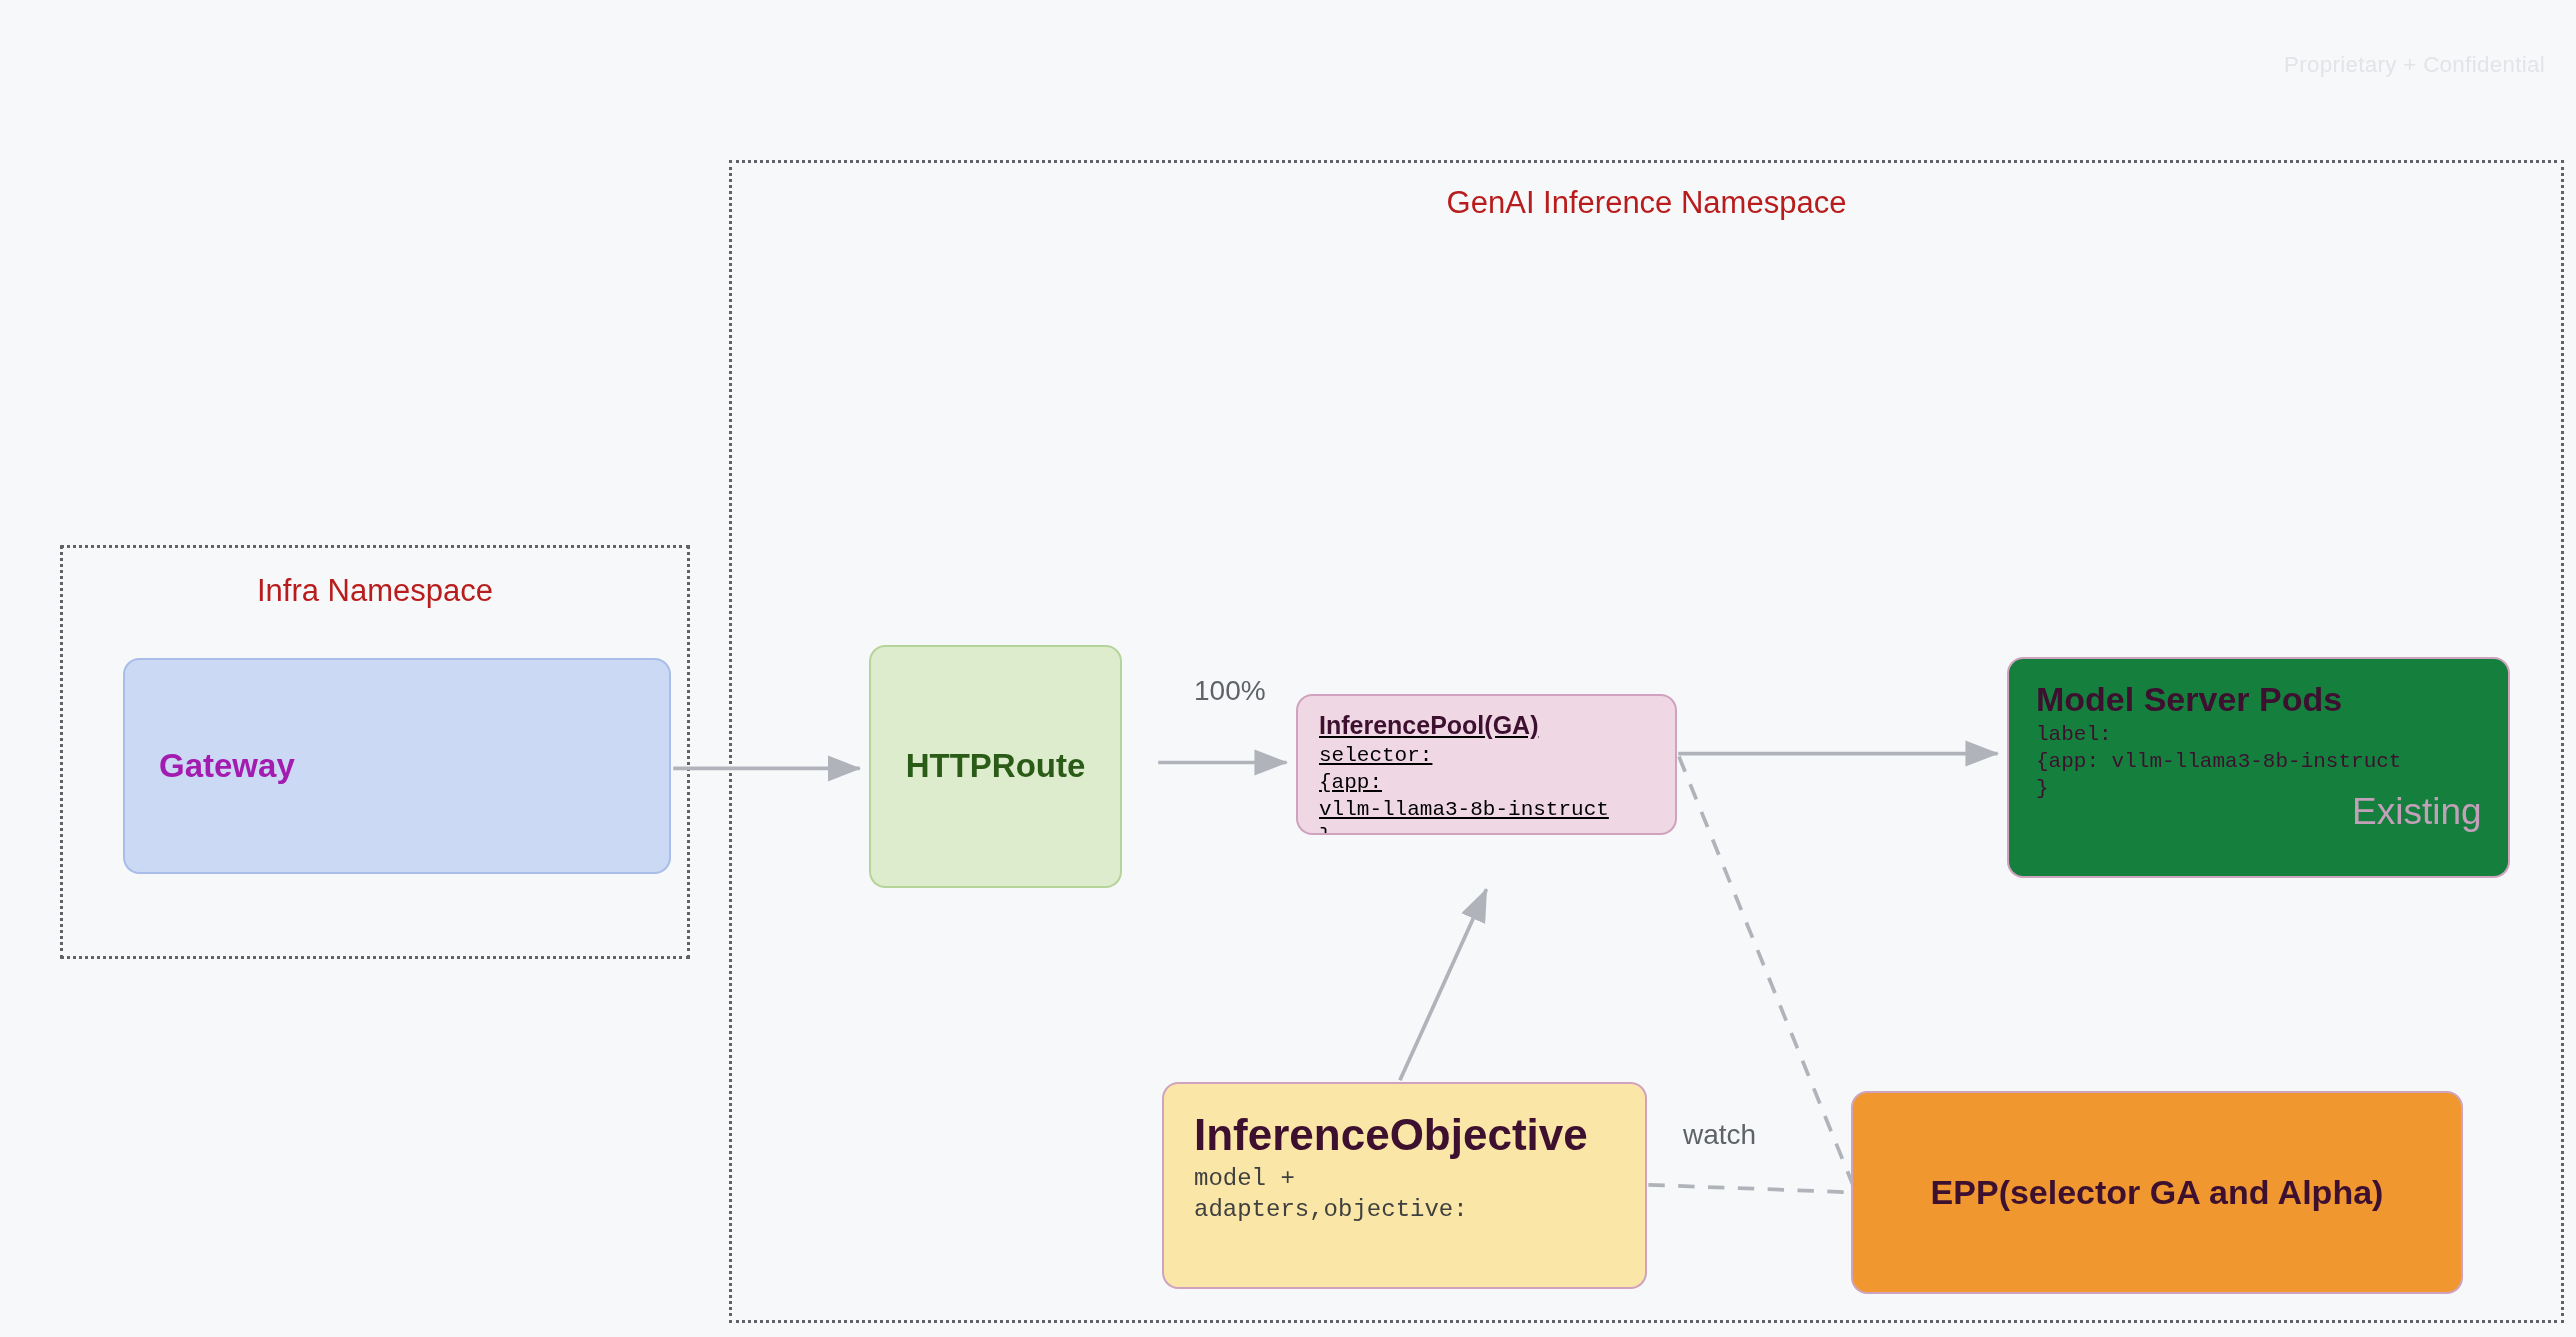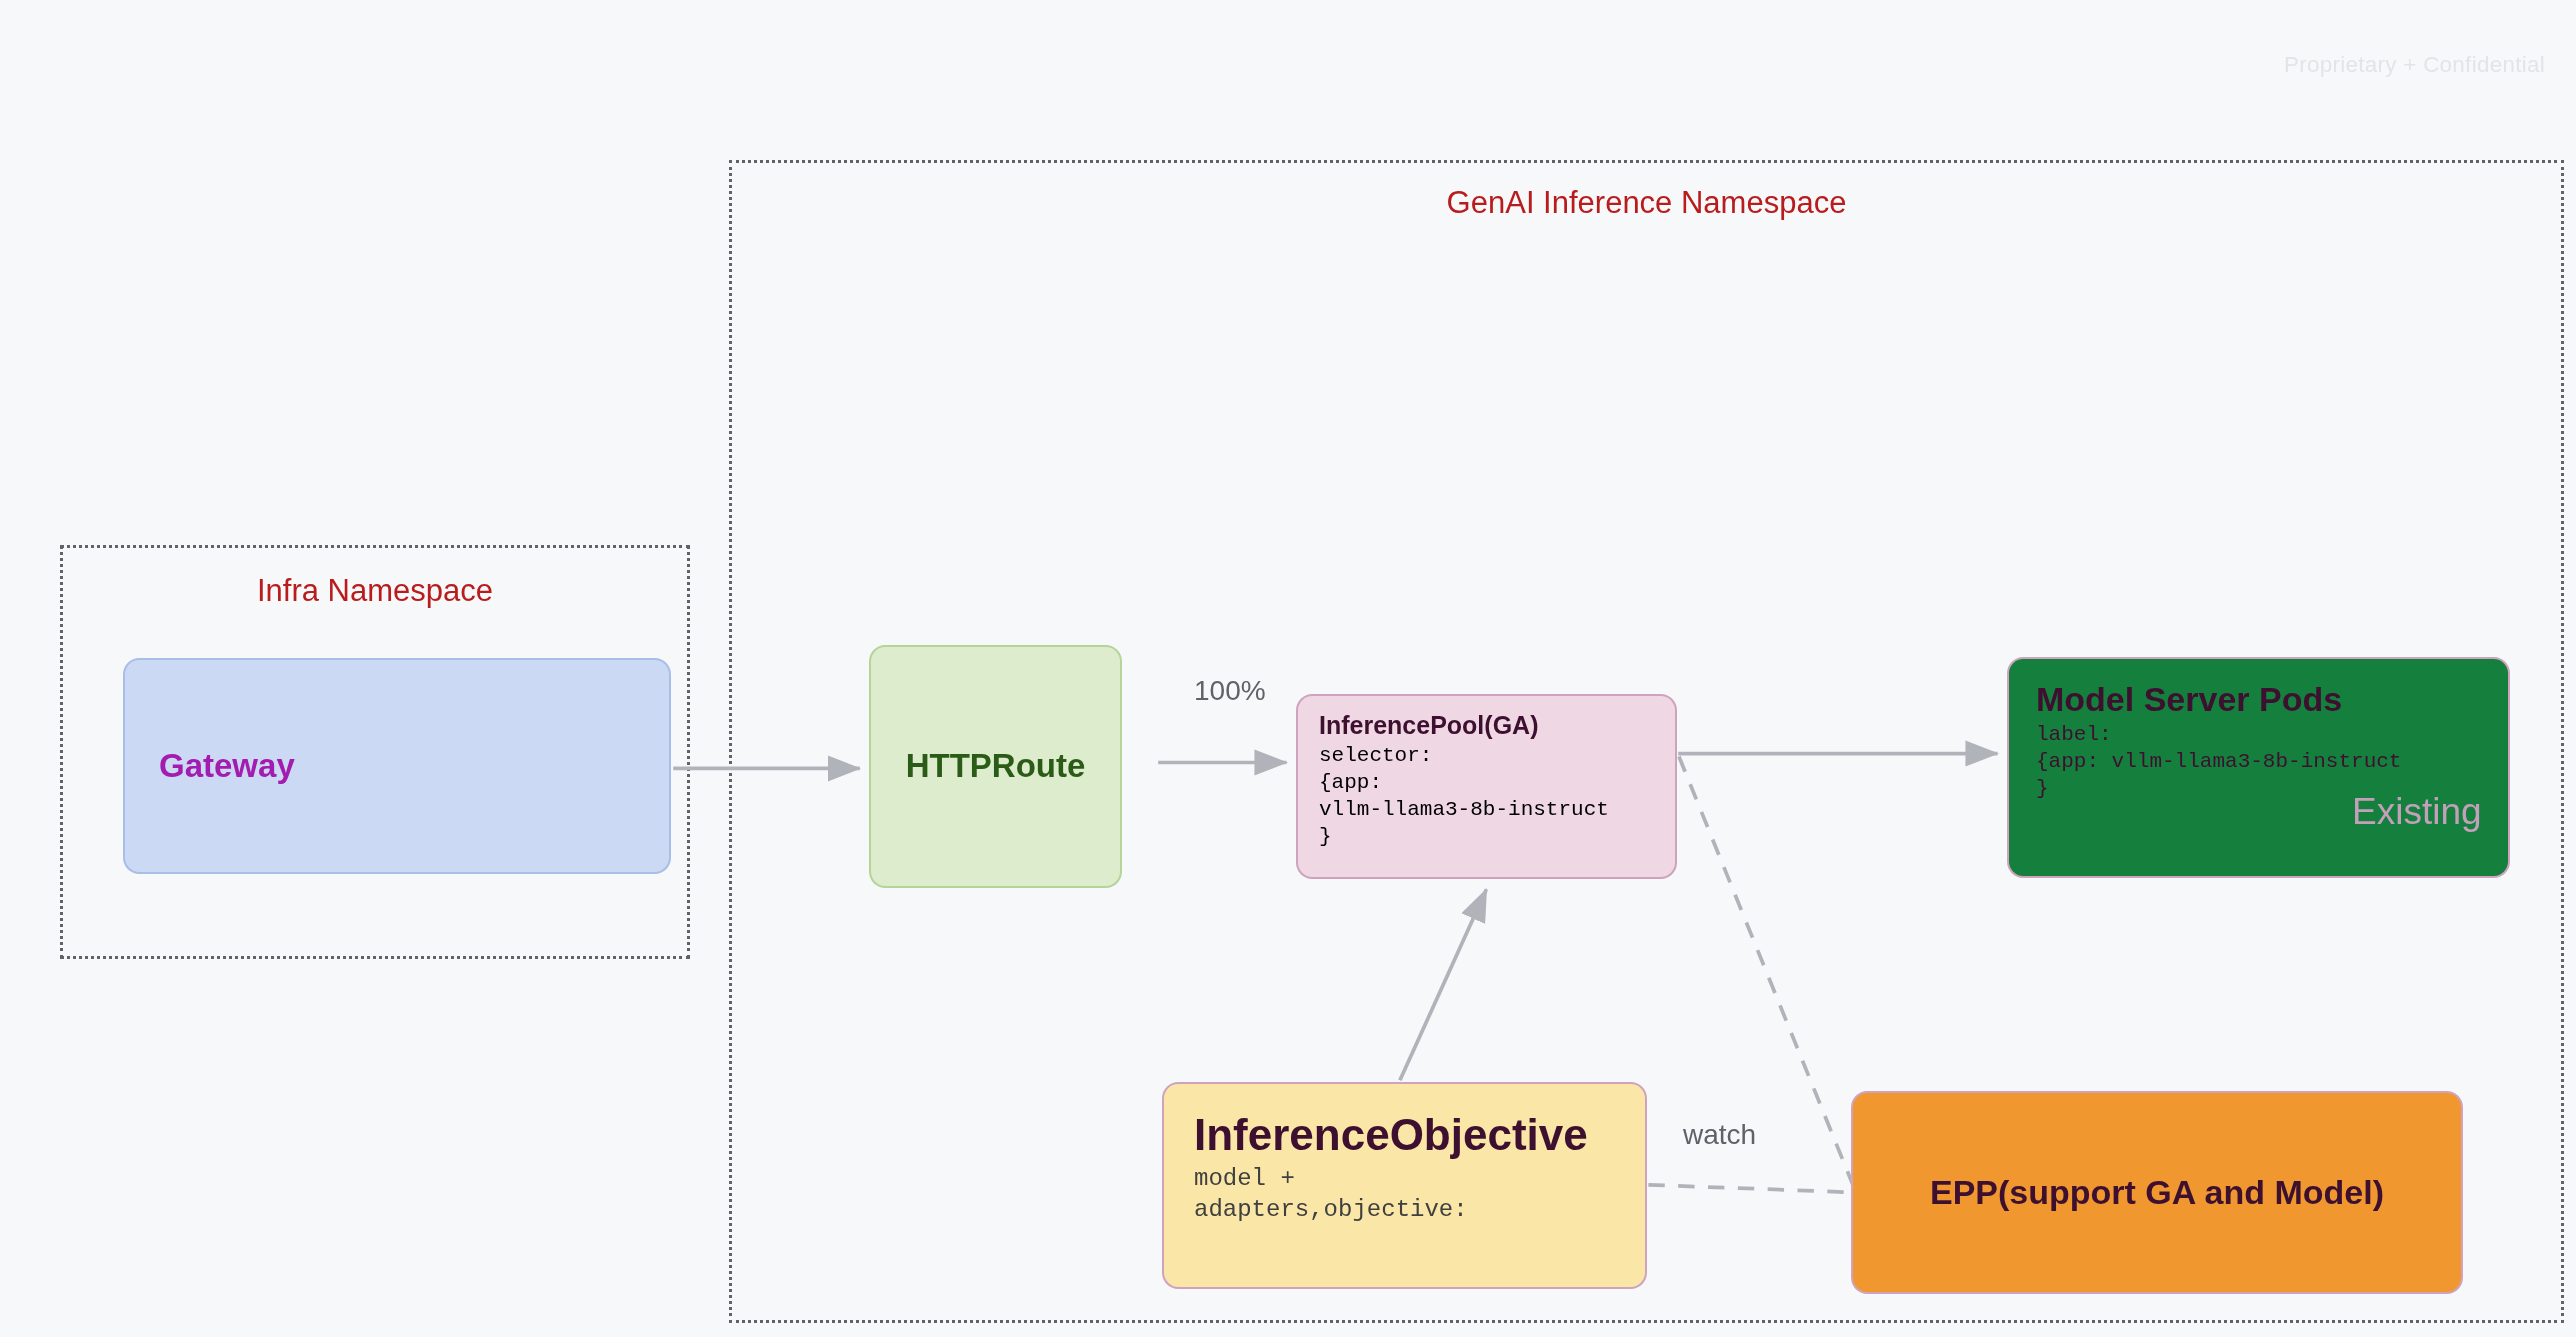--- a/index.html
+++ b/index.html
@@ -95,24 +95,25 @@
     align-items: center;
     justify-content: center;
   }
   #node-httproute .node-title {
     font-size: 33px;
     color: #2b5c17;
   }
 
   
   #node-inferencepool {
-    left: 1296px; top: 694px; width: 381px; height: 185px;
+    left: 1296px; top: 694px; width: 381px; height: 141px;
     background: #efd7e4;
     border: 2.2px solid #cfa3bd;
     padding: 16.4px 18px 0 21px;
+    text-decoration: underline;
   }
   #node-inferencepool .node-title {
     font-size: 25px;
     color: #3d1030;
     margin-bottom: 3px;
   }
   #node-inferencepool .node-mono {
     font-size: 21px;
     color: #000000;
   }
@@ -253,17 +254,17 @@
 
   <div class="node" id="node-inferenceobjective">
     <div class="node-title">InferenceObjective</div>
     <div class="node-mono">model +</div>
     <div class="node-mono">adapters,objective:</div>
   </div>
 
   <div class="edge-label" id="label-watch">watch</div>
 
   <div class="node" id="node-epp">
-    <div class="node-title">EPP(support GA and Model)</div>
+    <div class="node-title">EPP(selector GA and Alpha)</div>
   </div>
 
 </div>
 
 
 </body></html>

